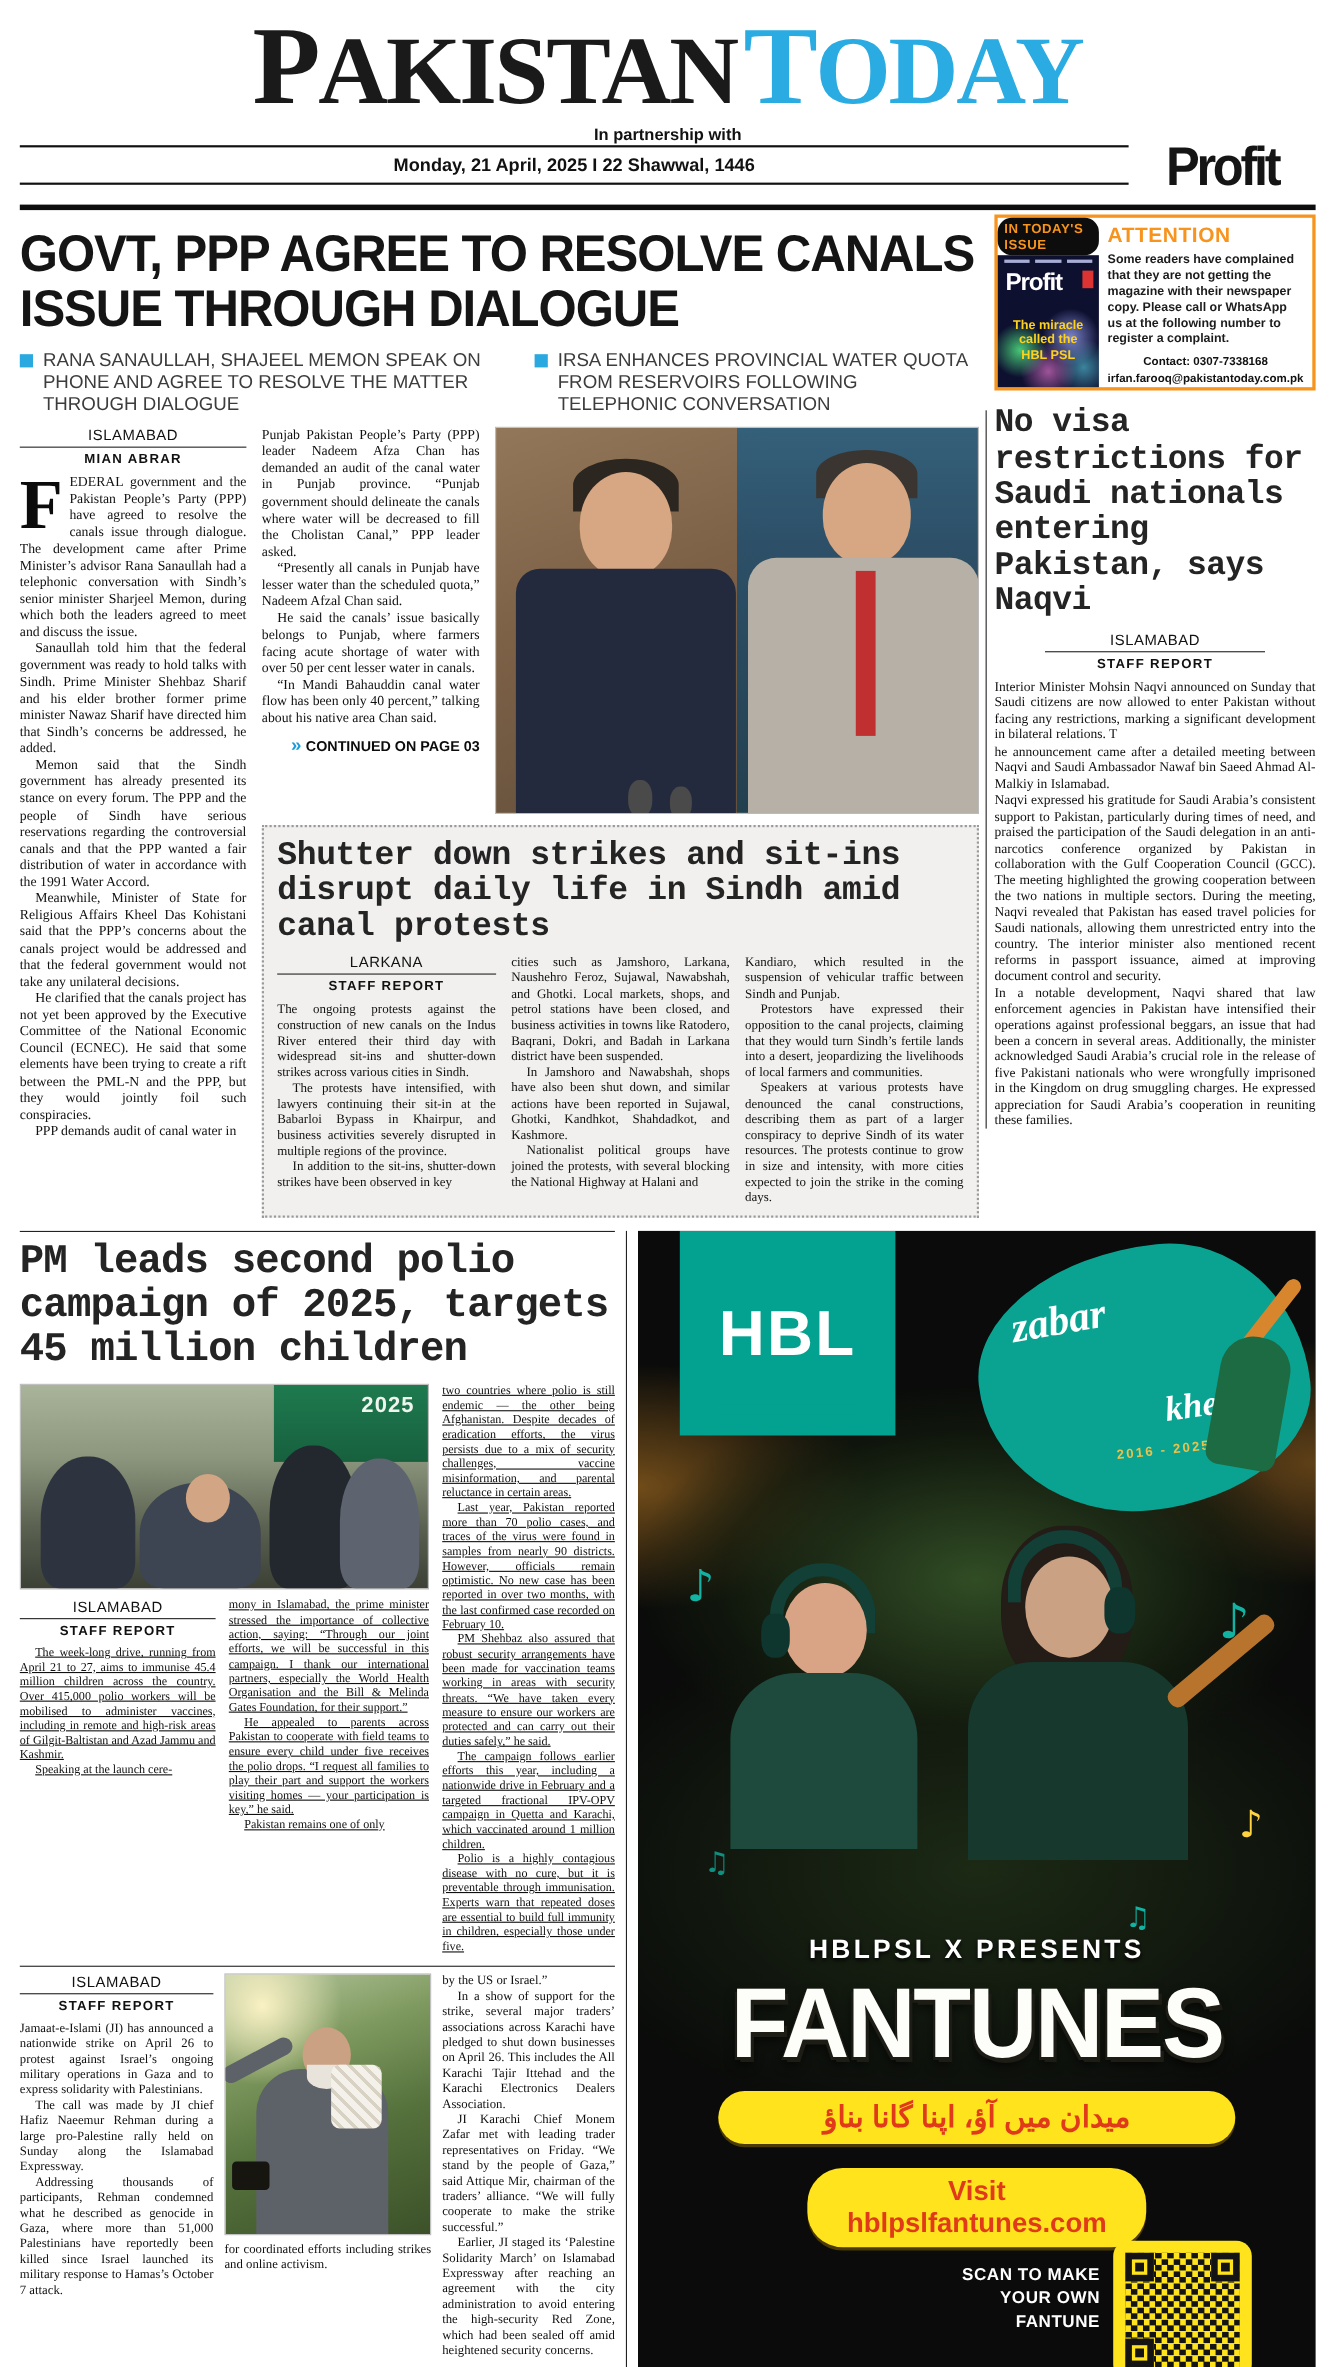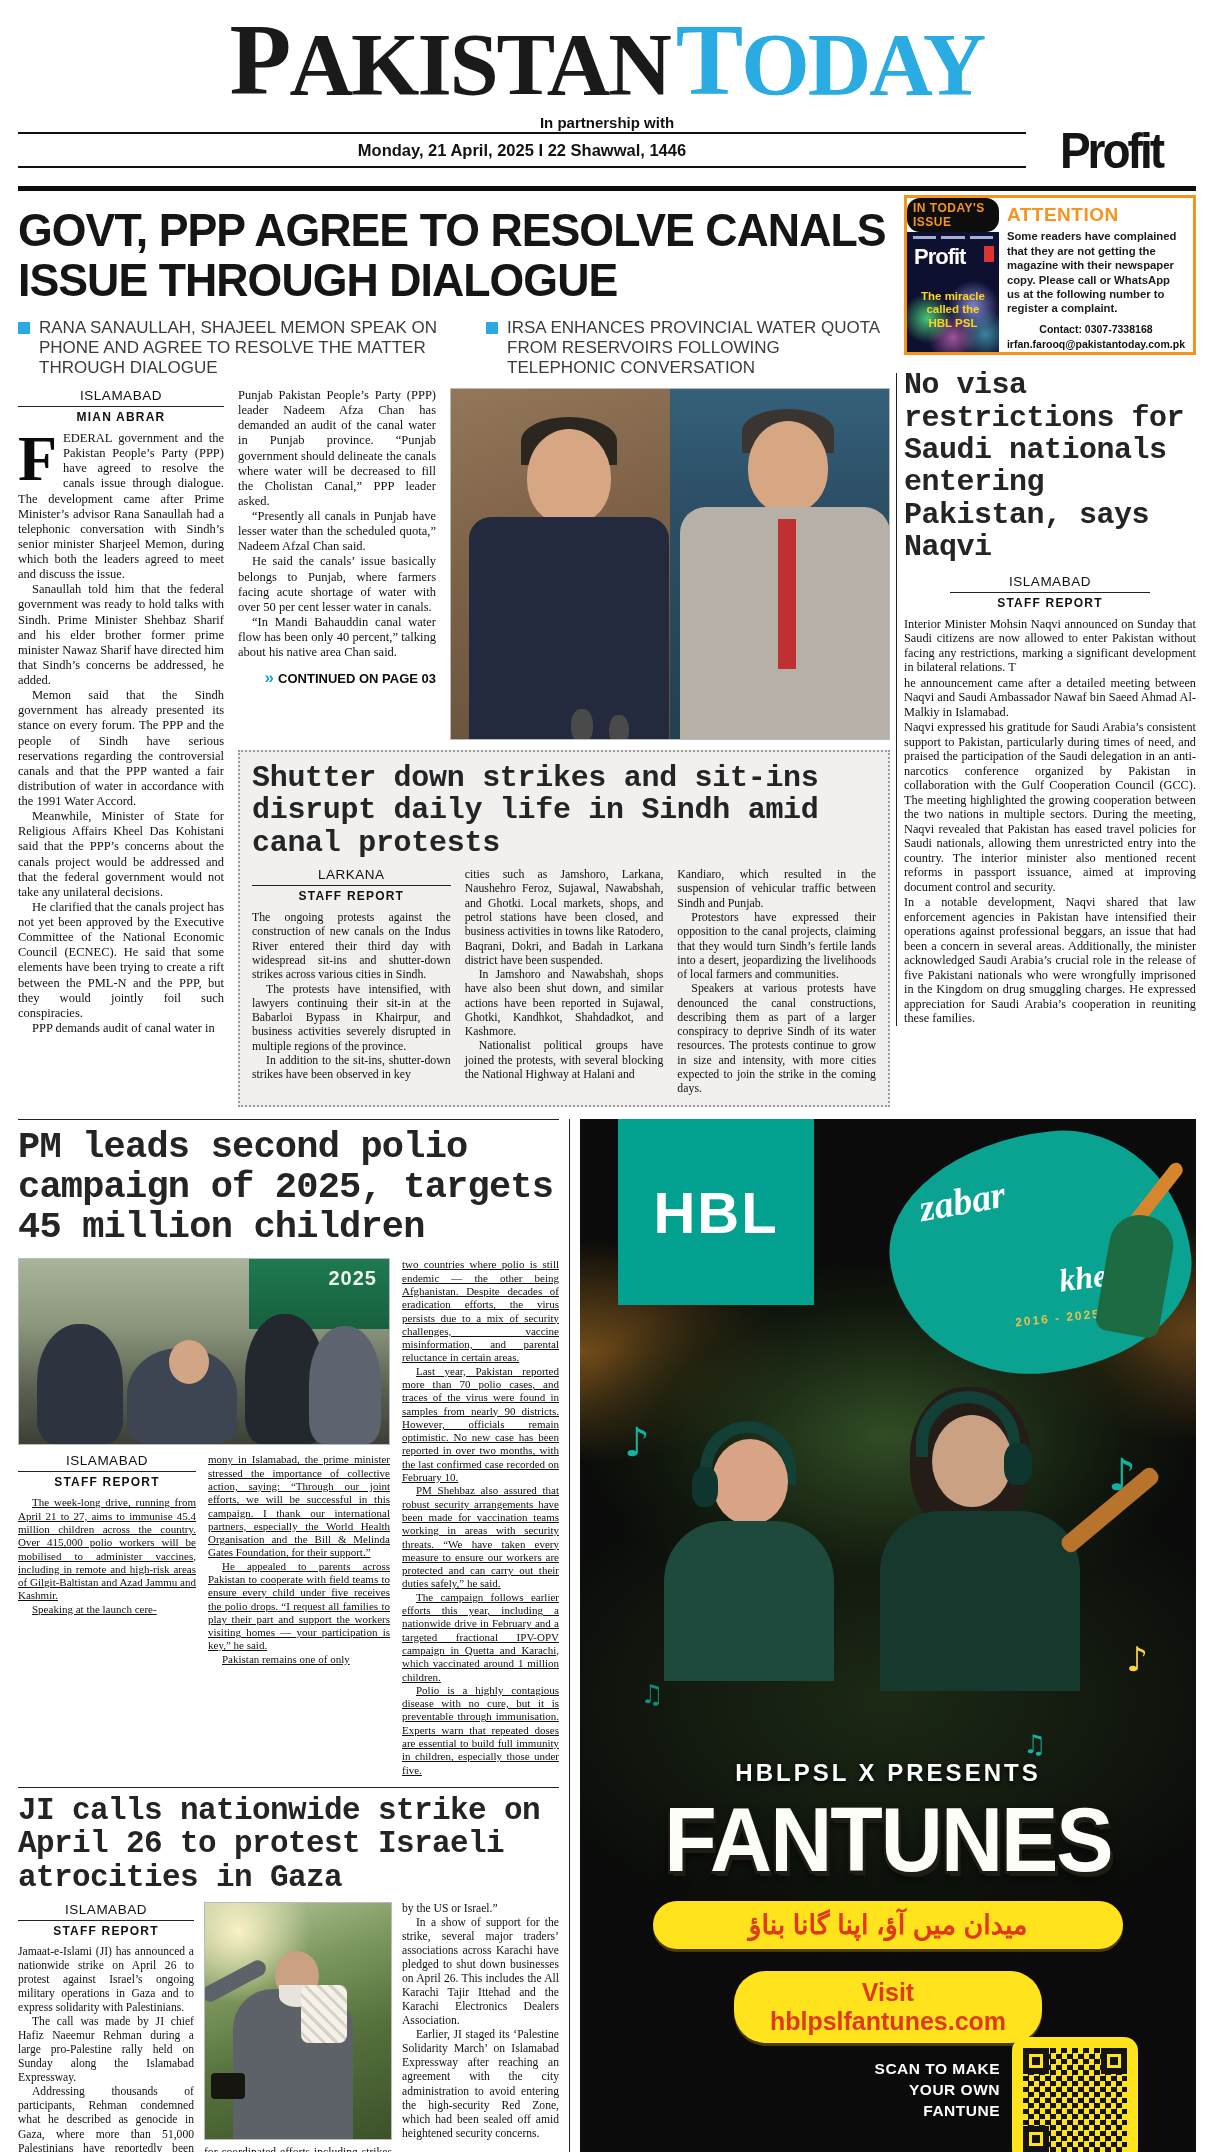--- a/index.html
+++ b/index.html
@@ -415,21 +415,20 @@
             <p>Last year, Pakistan reported more than 70 polio cases, and traces of the virus were found in samples from nearly 90 districts. However, officials remain optimistic. No new case has been reported in over two months, with the last confirmed case recorded on February 10.</p>
             <p>PM Shehbaz also assured that robust security arrangements have been made for vaccination teams working in areas with security threats. “We have taken every measure to ensure our workers are protected and can carry out their duties safely,” he said.</p>
             <p>The campaign follows earlier efforts this year, including a nationwide drive in February and a targeted fractional IPV-OPV campaign in Quetta and Karachi, which vaccinated around 1 million children.</p>
             <p>Polio is a highly contagious disease with no cure, but it is preventable through immunisation. Experts warn that repeated doses are essential to build full immunity in children, especially those under five.</p>
           </div>
         </div>
       </div>
 
       <div>
         <div class="ji-rule"></div>
-        <h2 class="h-round ji-h">JI calls nationwide strike on April 26 to protest Israeli atrocities in Gaza</h2>
         <div class="ji-cols">
           <div class="ji-c1">
             <div class="dateline">
               <div class="dl-loc">ISLAMABAD</div>
               <div class="dl-by">STAFF REPORT</div>
             </div>
             <div class="bodytext">
               <p class="noindent">Jamaat-e-Islami (JI) has announced a nationwide strike on April 26 to protest against Israel’s ongoing military operations in Gaza and to express solidarity with Palestinians.</p>
               <p>The call was made by JI chief Hafiz Naeemur Rehman during a large pro-Palestine rally held on Sunday along the Islamabad Expressway.</p>
               <p>Addressing thousands of participants, Rehman condemned what he described as genocide in Gaza, where more than 51,000 Palestinians have reportedly been killed since Israel launched its military response to Hamas’s October 7 attack.</p>
@@ -446,20 +445,21 @@
               <div class="ji-cam"></div>
             </div>
             <div class="bodytext" style="margin-top:6px;">
               <p class="noindent">for coordinated efforts including strikes and online activism.</p>
 
             </div>
           </div>
           <div class="ji-c3 bodytext">
             <p class="noindent">by the US or Israel.”</p>
             <p>In a show of support for the strike, several major traders’ associations across Karachi have pledged to shut down businesses on April 26. This includes the All Karachi Tajir Ittehad and the Karachi Electronics Dealers Association.</p>
+            <p>JI Karachi Chief Monem Zafar met with leading trader representatives on Friday. “We stand by the people of Gaza,” said Attique Mir, chairman of the traders’ alliance. “We will fully cooperate to make the strike successful.”</p>
             <p>Earlier, JI staged its ‘Palestine Solidarity March’ on Islamabad Expressway after reaching an agreement with the city administration to avoid entering the high-security Red Zone, which had been sealed off amid heightened security concerns.</p>
 
           </div>
         </div>
       </div>
     </div>
 
     <div class="bg-ad">
       <div class="ad">
         <div class="hbl-chip">

